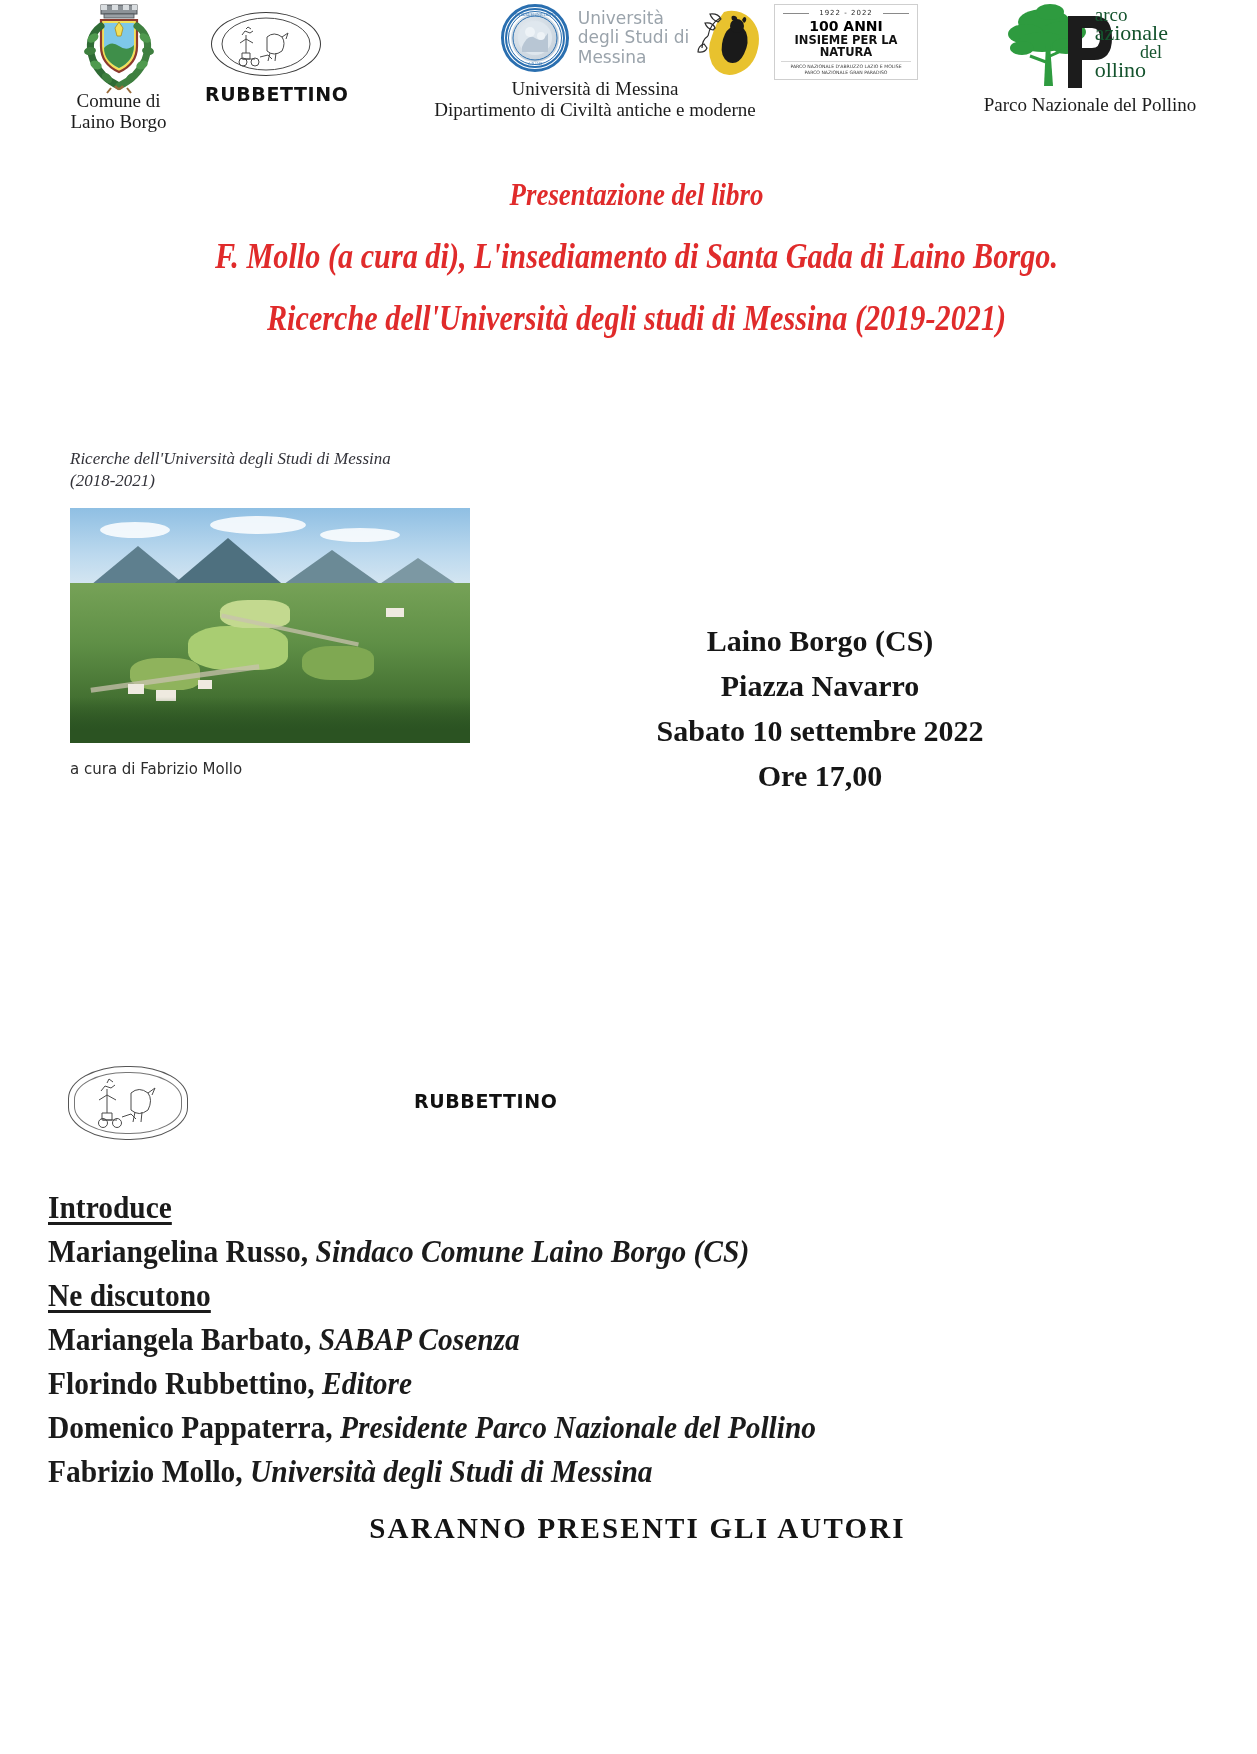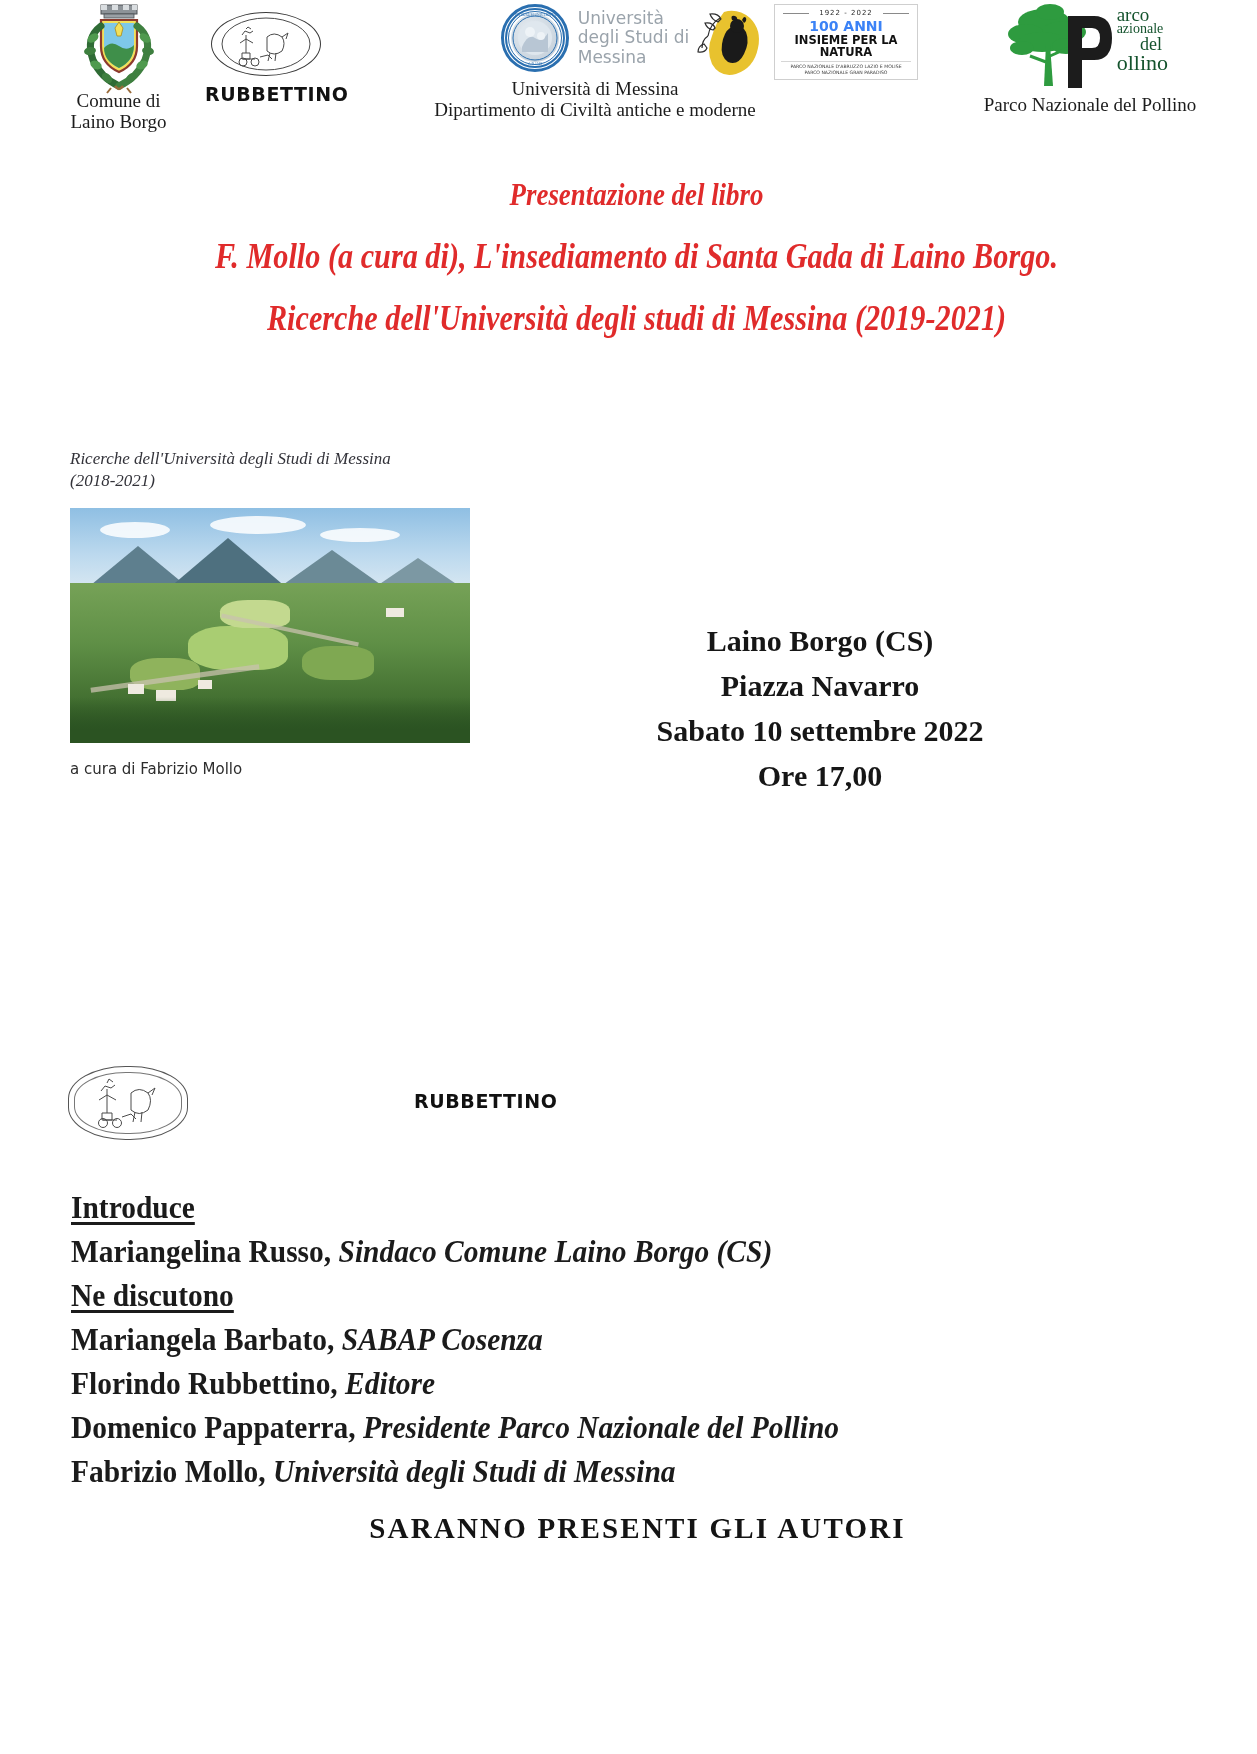--- a/index.html
+++ b/index.html
@@ -104,21 +104,21 @@
     position: relative;
     margin-bottom: 2px;
   }
   .anni-years::before, .anni-years::after {
     content: ""; position: absolute; top: 50%; width: 26px; height: 1px; background: #8a8a8a;
   }
   .anni-years::before { left: 2px; }
   .anni-years::after { right: 2px; }
   .anni-big {
     font-family: "DejaVu Sans", sans-serif;
-    font-weight: bold; font-size: 14px; color: #3b82f6; line-height: 1.05;
+    font-weight: bold; font-size: 14px; color: #000000; line-height: 1.05;
   }
   .anni-sub {
     font-family: "DejaVu Sans", sans-serif;
     font-weight: bold; font-size: 11.5px; color: #111; line-height: 1.05;
     margin-bottom: 3px;
   }
   .anni-foot {
     font-family: "DejaVu Sans", sans-serif;
     font-size: 4.6px; color: #3a3a3a; line-height: 1.35;
     border-top: 1px solid #d6d6d6;
@@ -251,21 +251,20 @@
     color: #111;
   }
 
   
   .speakers {
     position: absolute;
     left: 48px; top: 1186px;
     width: 1160px;
     font-family: "Liberation Serif", "DejaVu Serif", serif;
     color: #1b1b1b;
-    margin-left: 23px;
   }
   .sp-head {
     font-weight: bold;
     font-size: 31px;
     line-height: 1.42;
     text-decoration: underline;
     text-underline-offset: 4px;
     display: inline-block;
     transform: scaleX(0.95);
     transform-origin: left center;
@@ -424,21 +423,21 @@
         <path d="M40 44 L44 44 L47 86 L38 86 Z" fill="#2e9b3f"></path>
         <path d="M44 56 L62 48 M40 62 L24 56" stroke="#2e9b3f" stroke-width="3" fill="none"></path>
 
         <path d="M62 16 L62 88 L76 88 L76 60 L88 60 Q106 60 106 38 Q106 16 88 16 Z
                  M76 28 L86 28 Q94 28 94 38 Q94 48 86 48 L76 48 Z" fill="#1c1c1c"></path>
 
         <path d="M96 40 L96 86 L104 86 L104 56 L122 86 L130 86 L130 40 L122 40 L122 70 L104 40 Z" fill="#1c1c1c" opacity="0"></path>
       </svg>
       <div class="pollino-word" style="right:6px; top:6px;">
         <div style="font-size:19px;">arco</div>
-        <div style="font-size:14px;font-family:Liberation Serif, serif;">azionale</div>
+        <div style="font-size:22px;font-family:Liberation Serif, serif;">azionale</div>
         <div style="font-size:18px; text-align:right; padding-right:6px;">del</div>
         <div style="font-size:22px;">ollino</div>
       </div>
     </div>
     <div class="logo-caption" style="margin-top:2px;">Parco Nazionale del Pollino</div>
   </div>
 </div>
 
 <div class="title-block">
   <div class="t-red t-line1">Presentazione del libro</div>

